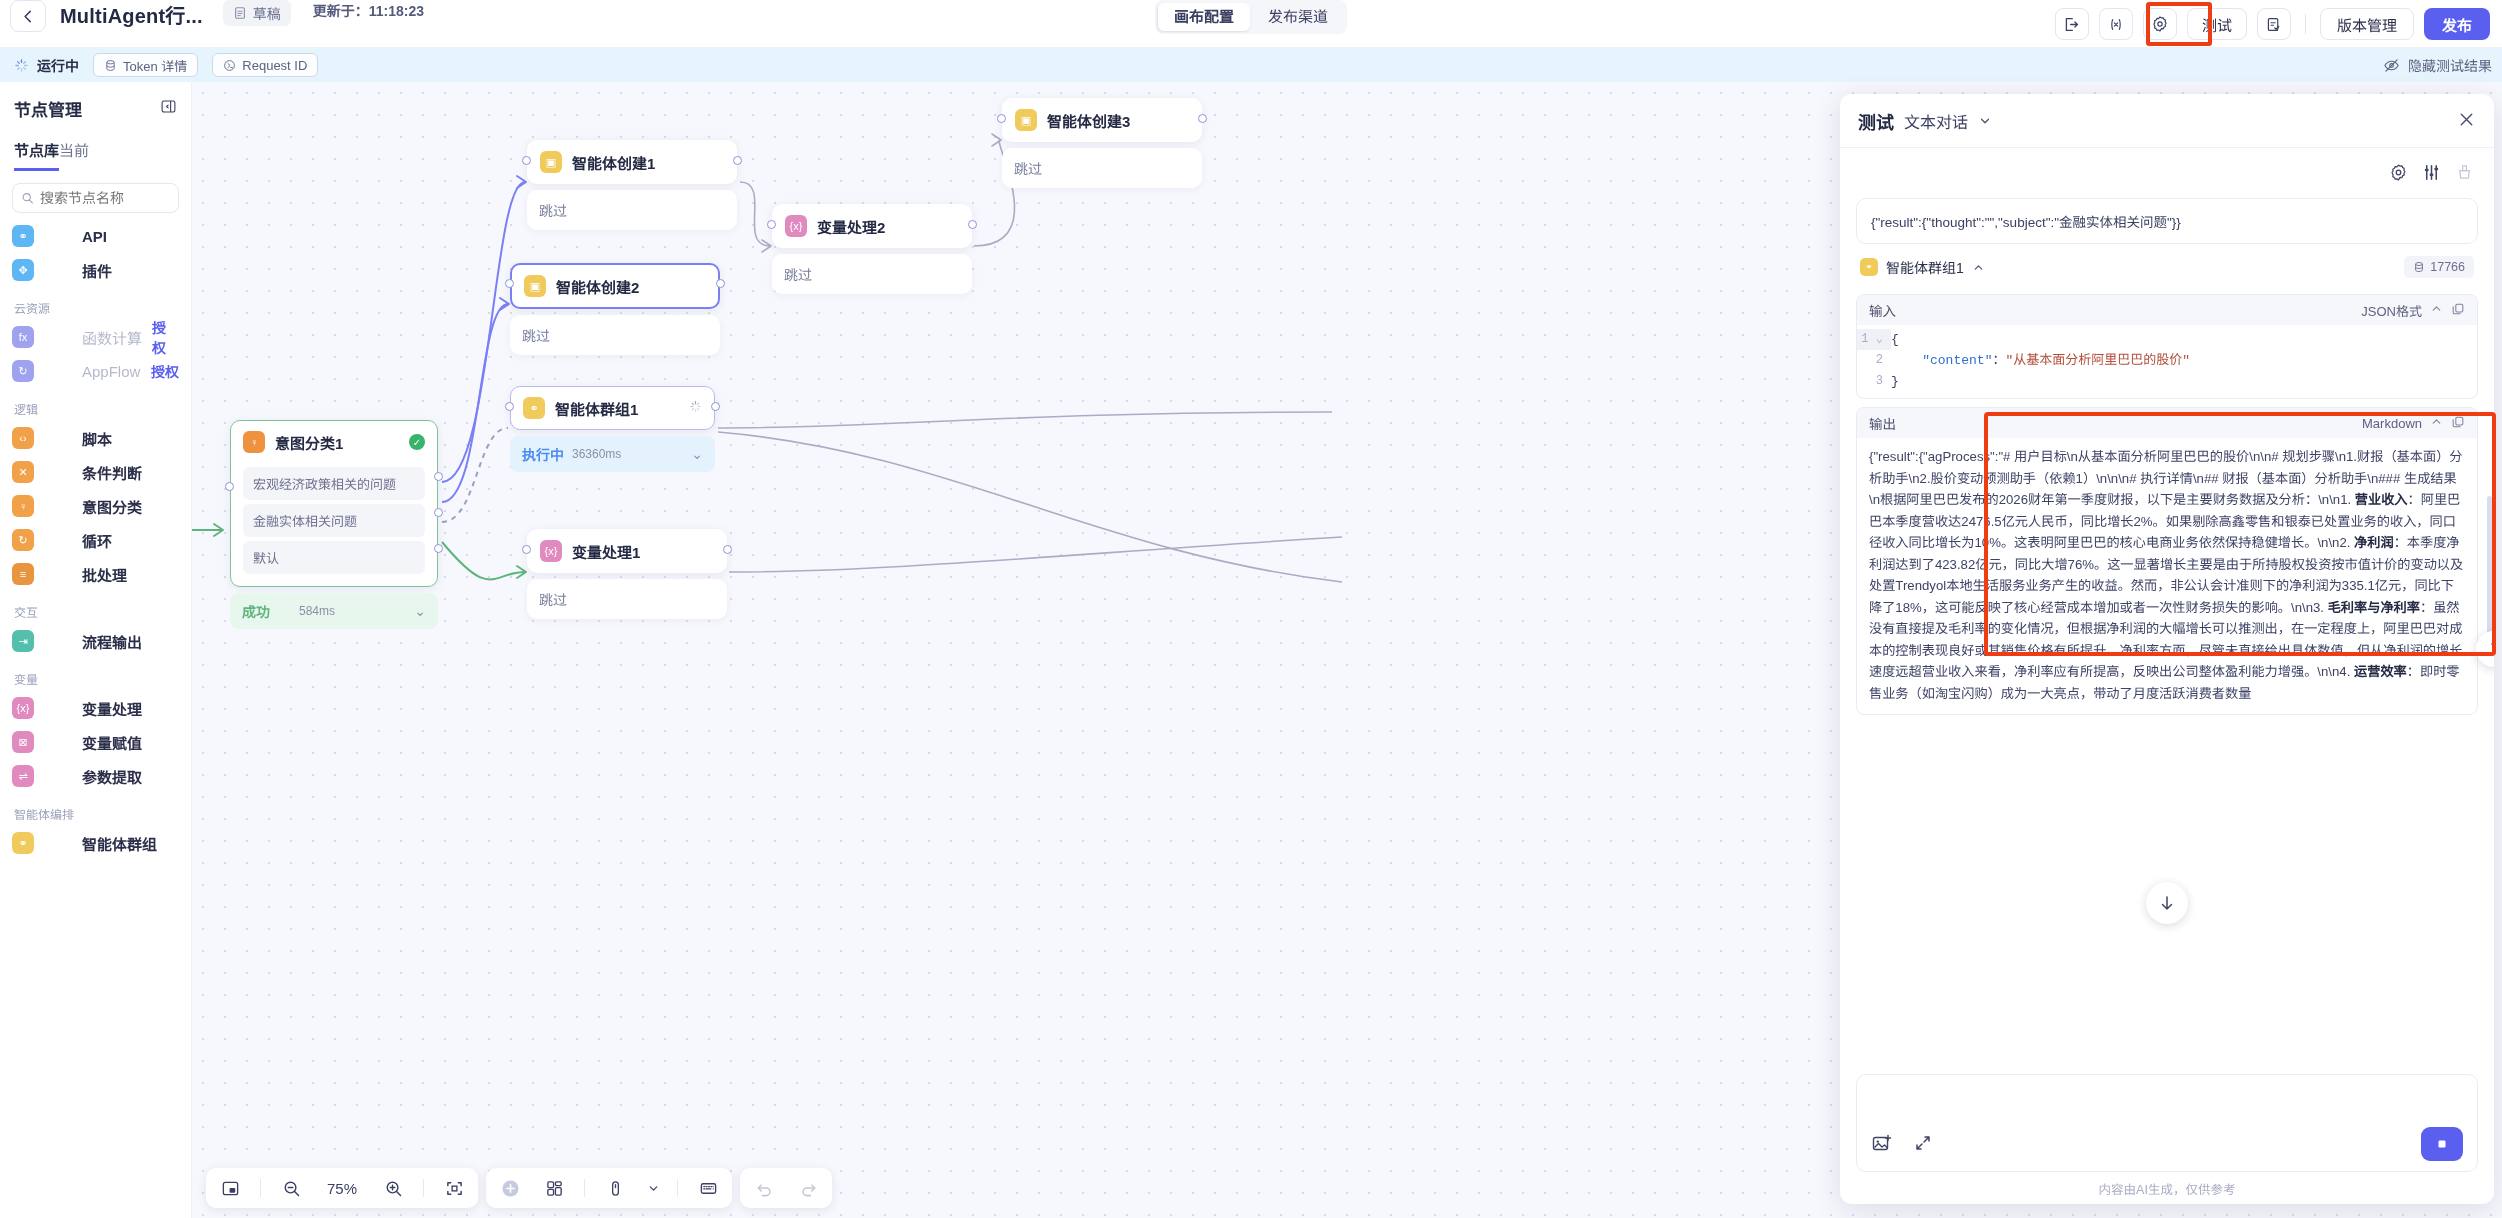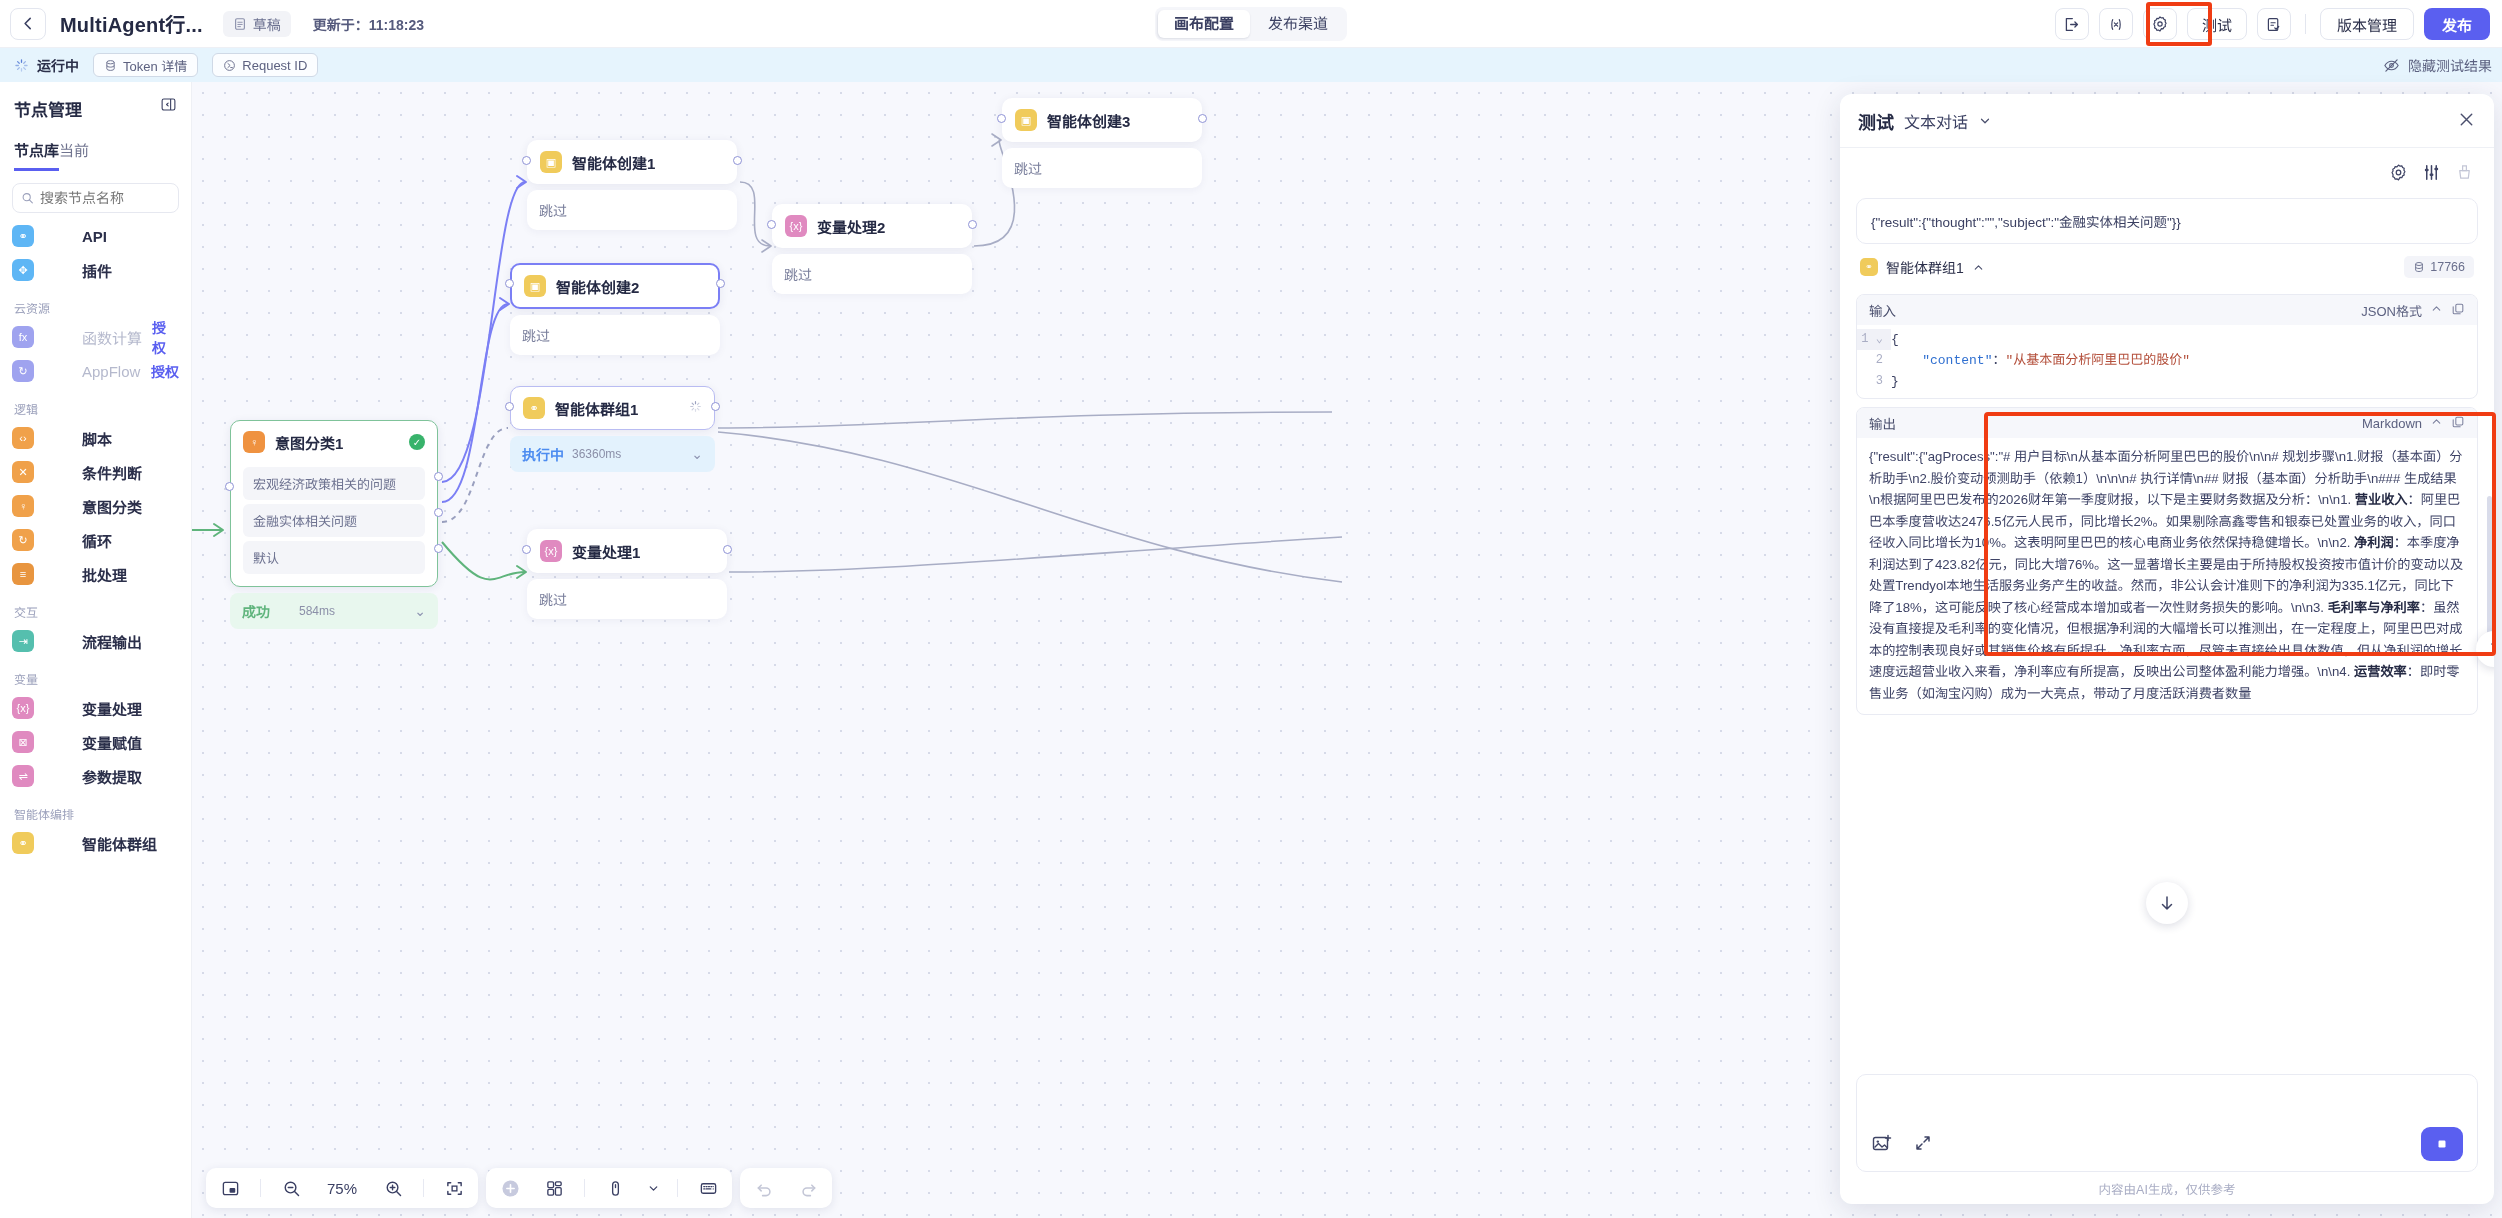--- a/index.html
+++ b/index.html
@@ -8,21 +8,21 @@
     font-family: "Liberation Sans", "DejaVu Sans", sans-serif;
     background:#ffffff;
     color:#2b2f4a;
     -webkit-font-smoothing: antialiased;
   }
   .app { position:relative; width:2502px; height:1218px; }
 
   
   .header {
     position:absolute; top:0; left:0; width:2502px; height:48px;
-    background:#fff; display:flex; align-items:center;
+    background:#fff; display:flex; align-items:flex-start;
     border-bottom:1px solid #eef0f5;
     z-index:30;
   }
   .back-btn {
     width:36px; height:32px; margin-left:10px;
     border:1px solid #e3e6ef; border-radius:8px; background:#fff;
     display:flex; align-items:center; justify-content:center;
     cursor:pointer;
   }
   .hdr-title { font-size:20px; font-weight:700; margin-left:14px; letter-spacing:.2px; color:#252a44;}
@@ -81,21 +81,21 @@
     position:absolute; right:10px; display:flex; align-items:center; gap:8px;
     color:#5c6180; font-size:14px; cursor:pointer;
   }
 
   
   .sidebar {
     position:absolute; top:82px; left:0; width:192px; height:1136px;
     background:#fff; border-right:1px solid #eef0f5; z-index:20;
     overflow:hidden;
   }
-  .sb-head { display:flex; justify-content:space-between; padding:14px 14px 8px 14px;}
+  .sb-head { display:flex; align-items:center; justify-content:space-between; padding:14px 14px 8px 14px;}
   .sb-title { font-size:17px; font-weight:700; color:#252a44;}
   .sb-tabs { display:flex; padding:10px 14px 0 14px; position:relative;}
   .sb-tab { font-size:15px; color:#70748f; cursor:pointer; padding-bottom:8px;}
   .sb-tab.active { color:#252a44; font-weight:700; border-bottom:3px solid #5a5ff0;}
   .sb-search {
     margin:12px 12px 6px 12px; height:30px; border:1px solid #e6e8f0; border-radius:8px;
     display:flex; align-items:center; gap:6px; padding:0 8px; background:#fff;
   }
   .sb-search input {
     border:none; outline:none; font-size:14px; color:#7a7f9c; width:130px;

